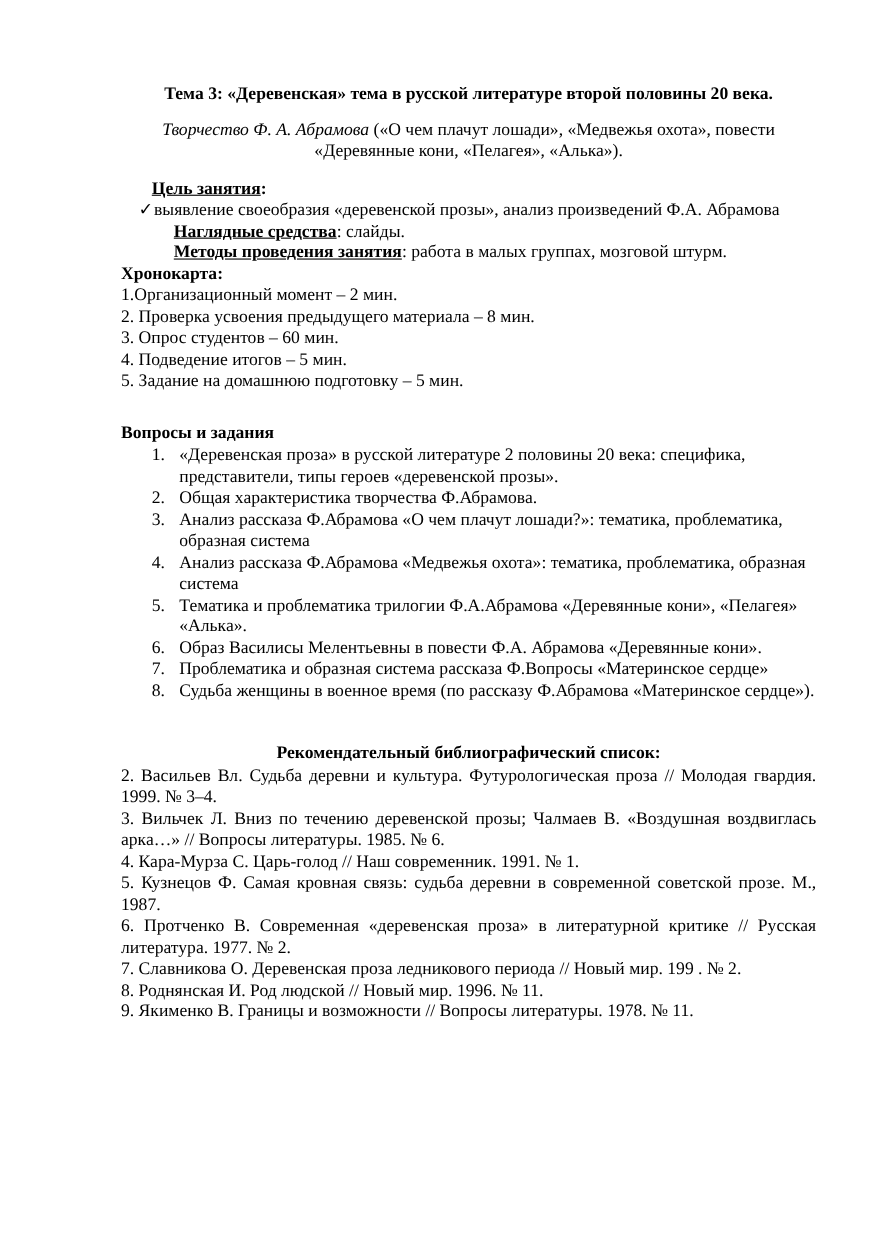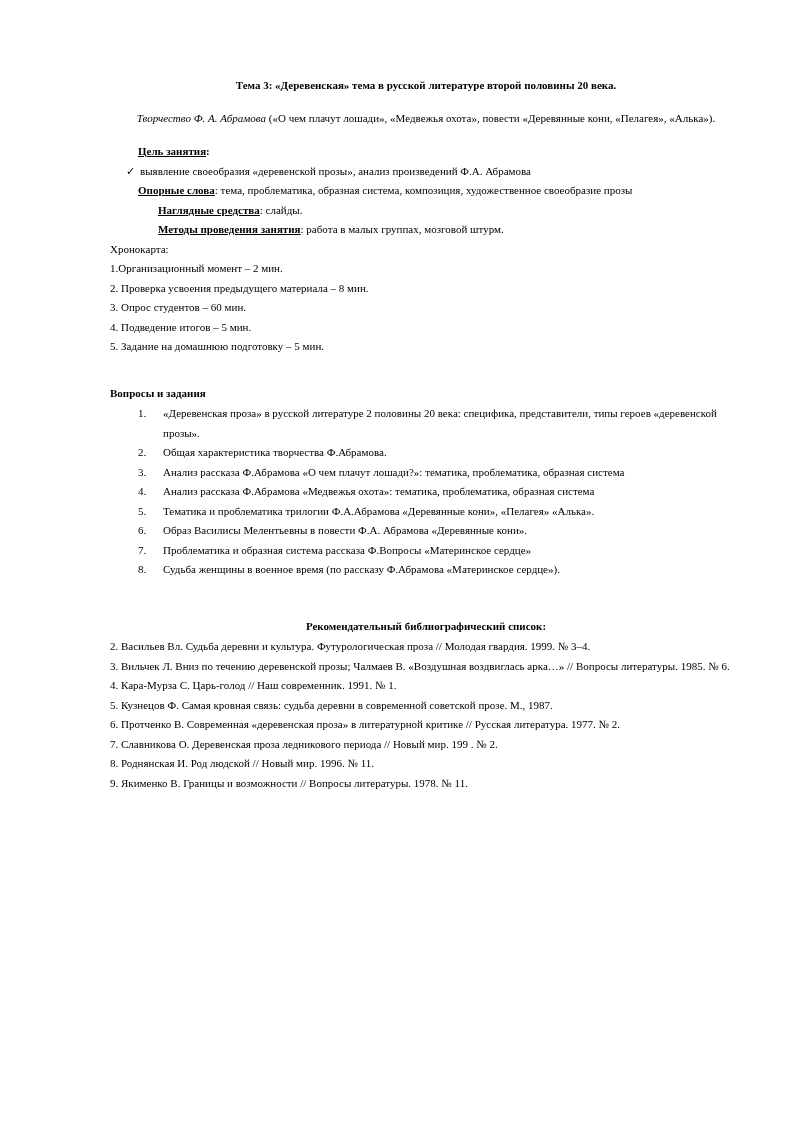--- a/index.html
+++ b/index.html
@@ -3,42 +3,42 @@
 <meta charset="utf-8">
 <style>
   html, body { margin: 0; padding: 0; background: #ffffff; }
   .page {
     width: 800px;
     height: 1131px;
     box-sizing: border-box;
     background: #ffffff;
     color: #000000;
     font-family: "Liberation Serif", "DejaVu Serif", serif;
-    font-size: 11px;
+    font-size: 16px;
     line-height: 19.5px;
     padding: 76px 58px 30px 110px;
     overflow: hidden;
   }
   p { margin: 0; padding: 0; }
   .bold { font-weight: bold; }
   .italic { font-style: italic; }
   .u { text-decoration: underline; margin-top: 39px; }
 
   .doc-title { font-weight: bold; text-align: center; margin-bottom: 13px; }
   .doc-subtitle { text-align: center; margin-bottom: 14px; }
 
   .goal-heading { margin-left: 28px; }
   .check-row { display: flex; margin-left: 16px; }
   .check-mark { flex: none; width: 14px; }
   .check-text { flex: 1; text-align: justify; }
 
   .keywords { text-indent: 28px; text-align: justify; }
   .indent48 { text-indent: 48px; }
 
-  .chrono-heading { font-weight: normal; }
+  .chrono-heading { font-weight: bold; }
 
   .q-heading { font-weight: bold; text-align: left; margin-top: 27px; margin-bottom: 1px; }
   .q-row { display: flex; }
   .q-num { flex: none; width: 25px; margin-left: 28px; }
   .q-text { flex: 1; }
 
   .bib-heading { font-weight: bold; text-align: center; margin-top: 37px; margin-bottom: 1px; }
   .bib-item { text-align: justify; }
 </style>
 </head>
@@ -50,21 +50,20 @@
 
   <p class="doc-subtitle"><span class="italic">Творчество Ф. А. Абрамова</span><span> («О чем плачут лошади», «Медвежья охота», повести «Деревянные кони, «Пелагея», «Алька»).</span></p>
 
   <p class="goal-heading"><span class="bold u">Цель занятия</span><span class="bold">:</span></p>
 
   <div class="check-row">
     <span class="check-mark">✓</span>
     <span class="check-text">выявление своеобразия «деревенской прозы», анализ произведений Ф.А. Абрамова</span>
   </div>
 
-  <p class="keywords"><span class="bold u">Опорные слова</span><span>: тема, проблематика, образная система, композиция, художественное своеобразие прозы</span></p>
 
   <p class="indent48"><span class="bold u">Наглядные средства</span><span>: слайды.</span></p>
 
   <p class="indent48"><span class="bold u">Методы проведения занятия</span><span>: работа в малых группах, мозговой штурм.</span></p>
 
   <p class="chrono-heading">Хронокарта:</p>
   <p>1.Организационный момент – 2 мин.</p>
   <p>2. Проверка усвоения предыдущего материала – 8 мин.</p>
   <p>3. Опрос студентов – 60 мин.</p>
   <p>4. Подведение итогов – 5 мин.</p>

